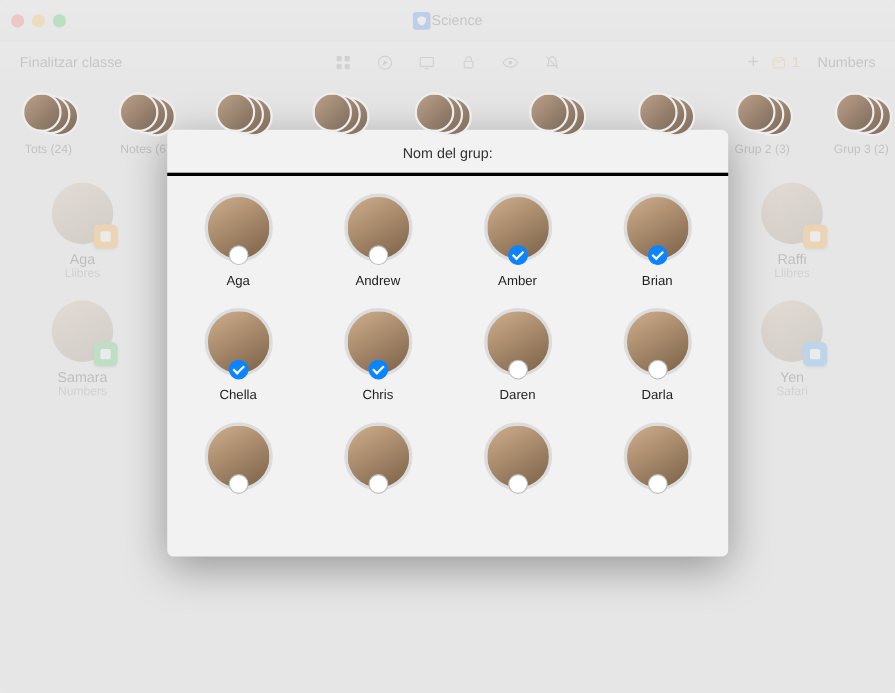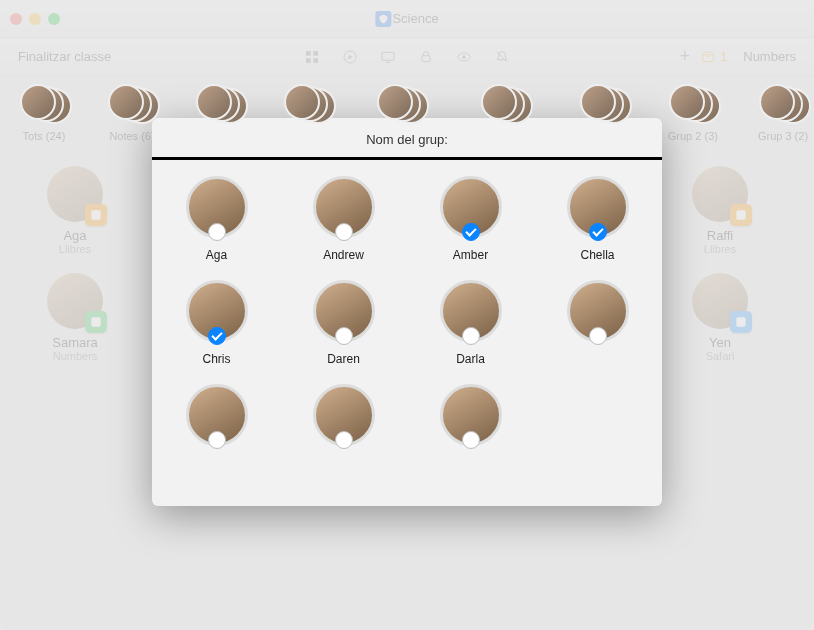--- a/index.html
+++ b/index.html
@@ -374,20 +374,26 @@
         <div class="m-stud">
           <div class="m-avatar">
       <div class="m-check on"></div>
           </div>
     <div class="m-name">Amber</div>
         </div>
         <div class="m-stud">
           <div class="m-avatar">
       <div class="m-check on"></div>
           </div>
+    <div class="m-name">Brian</div>
+        </div>
+        <div class="m-stud">
+          <div class="m-avatar">
+      <div class="m-check on"></div>
+          </div>
     <div class="m-name">Chella</div>
         </div>
         <div class="m-stud">
           <div class="m-avatar">
       <div class="m-check on"></div>
           </div>
     <div class="m-name">Chris</div>
         </div>
         <div class="m-stud">
           <div class="m-avatar">

